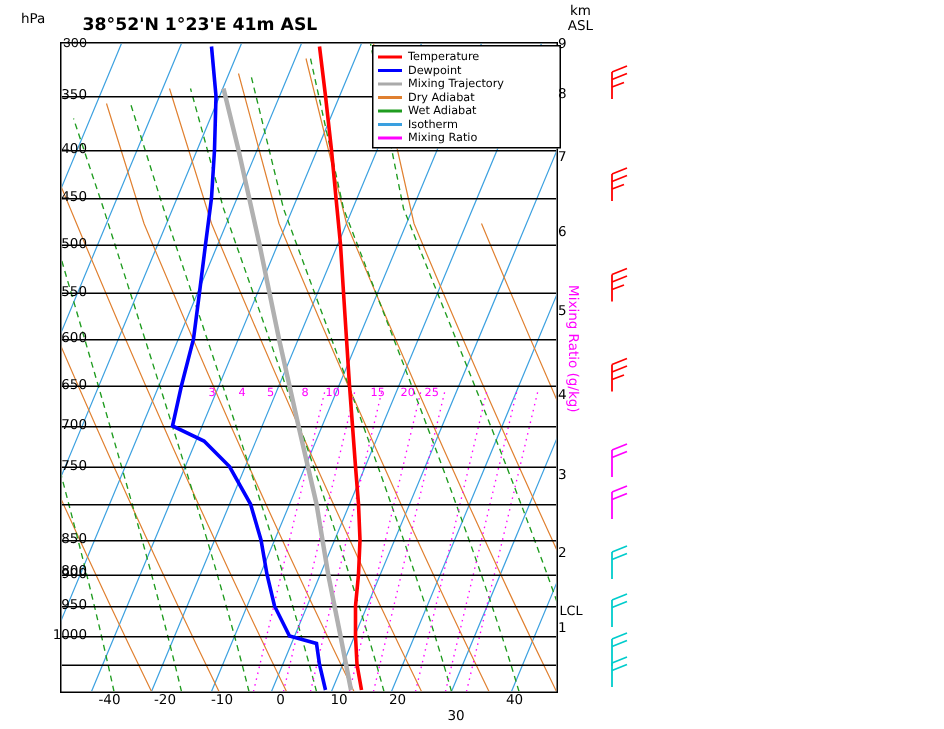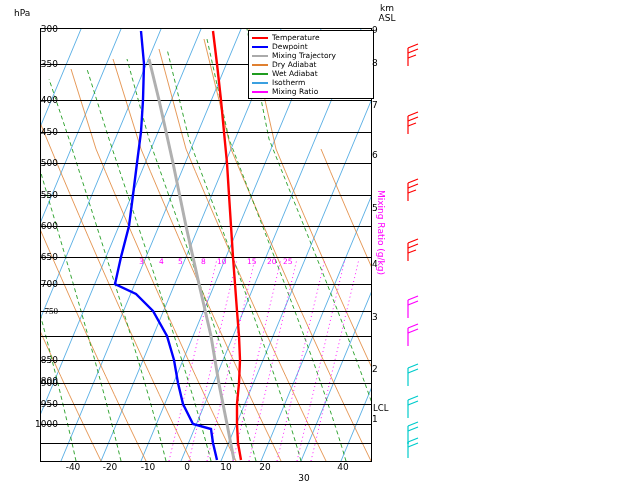--- a/index.html
+++ b/index.html
@@ -23,20 +23,21 @@
   #lcl{position:absolute;left:373px;top:403px;font-size:8.5px;color:#000;}
   
   #rightcol{left:432px;top:0;width:197px;height:486px;}
 </style>
 </head>
 <body>
 
 <div class="abs" id="skewt">
 
   <div id="hpa">hPa</div>
+  <div id="stationtitle">38°52'N 1°23'E 41m ASL</div>
   <div id="kmasl">
     <span>km</span><br>
     <span>ASL</span>
   </div>
 
   <div class="abs" id="plotbox">
     <svg width="330" height="432" viewBox="0 0 330 432">
       <defs>
         <clipPath id="clipbox">
             <rect x="0" y="0" width="330" height="432"></rect>
@@ -156,30 +157,30 @@
     <div class="lrow">
         <span class="swatch" style="border-color:#3aa0e0"></span>
         <span>Isotherm</span>
       </div>
     <div class="lrow">
         <span class="swatch" style="border-color:#ff00ff"></span>
         <span>Mixing Ratio</span>
       </div>
   </div>
 
-  <div class="ylabel" style="top:24px;">300</div>
+  <div class="ylabel" style="top:24px;font-family:Liberation Mono, monospace;">300</div>
   <div class="ylabel" style="top:59px;">350</div>
   <div class="ylabel" style="top:95px;">400</div>
   <div class="ylabel" style="top:127px;">450</div>
   <div class="ylabel" style="top:158px;">500</div>
   <div class="ylabel" style="top:190px;">550</div>
   <div class="ylabel" style="top:221px;">600</div>
   <div class="ylabel" style="top:252px;">650</div>
   <div class="ylabel" style="top:279px;">700</div>
-  <div class="ylabel" style="top:306px;font-family:Liberation Serif, serif;">750</div>
+  <div class="ylabel" style="top:306px;">750</div>
   <div class="ylabel" style="top:331px;margin-top:45px;">800</div>
   <div class="ylabel" style="top:355px;">850</div>
   <div class="ylabel" style="top:378px;">900</div>
   <div class="ylabel" style="top:399px;">950</div>
   <div class="ylabel" style="top:419px;">1000</div>
 
   <div class="kmlabel" style="top:25px;">9</div>
   <div class="kmlabel" style="top:58px;">8</div>
   <div class="kmlabel" style="top:100px;">7</div>
   <div class="kmlabel" style="top:150px;">6</div>

